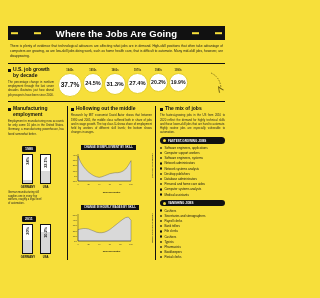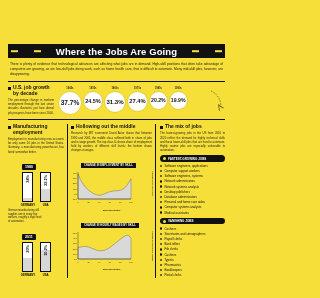--- a/index.html
+++ b/index.html
@@ -7,21 +7,21 @@
     width: 233px; height: 298px;
     background: #f7df3a;
     font-family: "Liberation Sans", sans-serif;
     overflow: hidden;
     position: relative;
   }
   .page { width: 233px; height: 298px; position: relative; padding: 0 8px; }
 
   
   .header-band {
-    margin-top: 44px; height: 14px; background: #111;
+    margin-top: 26px; height: 14px; background: #111;
     display: flex; align-items: center; justify-content: center;
     position: relative;
   }
   .header-title {
     color: #fff; font-size: 9.5px; font-weight: bold; letter-spacing: .1px;
     z-index: 2; background: #111; padding: 0 5px;
   }
   .dash-row {
     position: absolute; top: 50%; left: 3px; right: 3px; height: 1.6px;
     display: flex; justify-content: space-between; transform: translateY(-50%);

